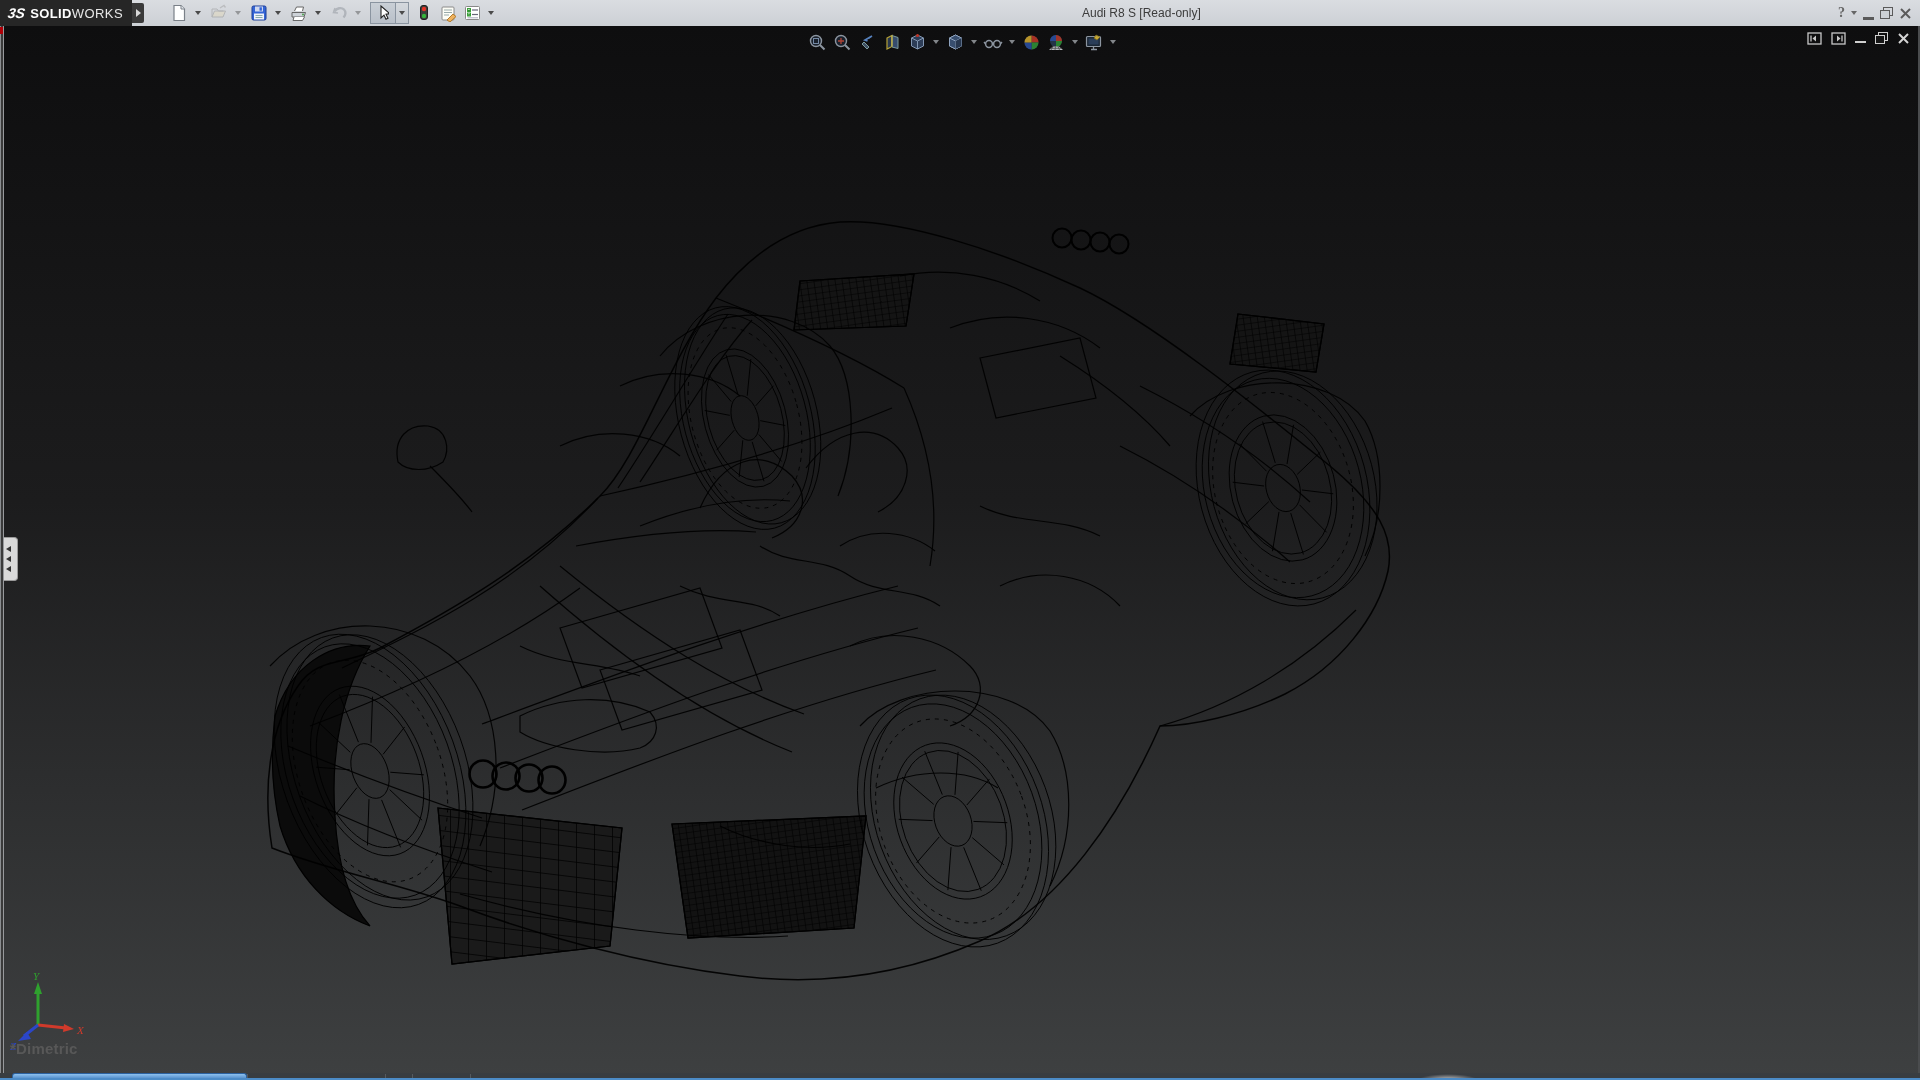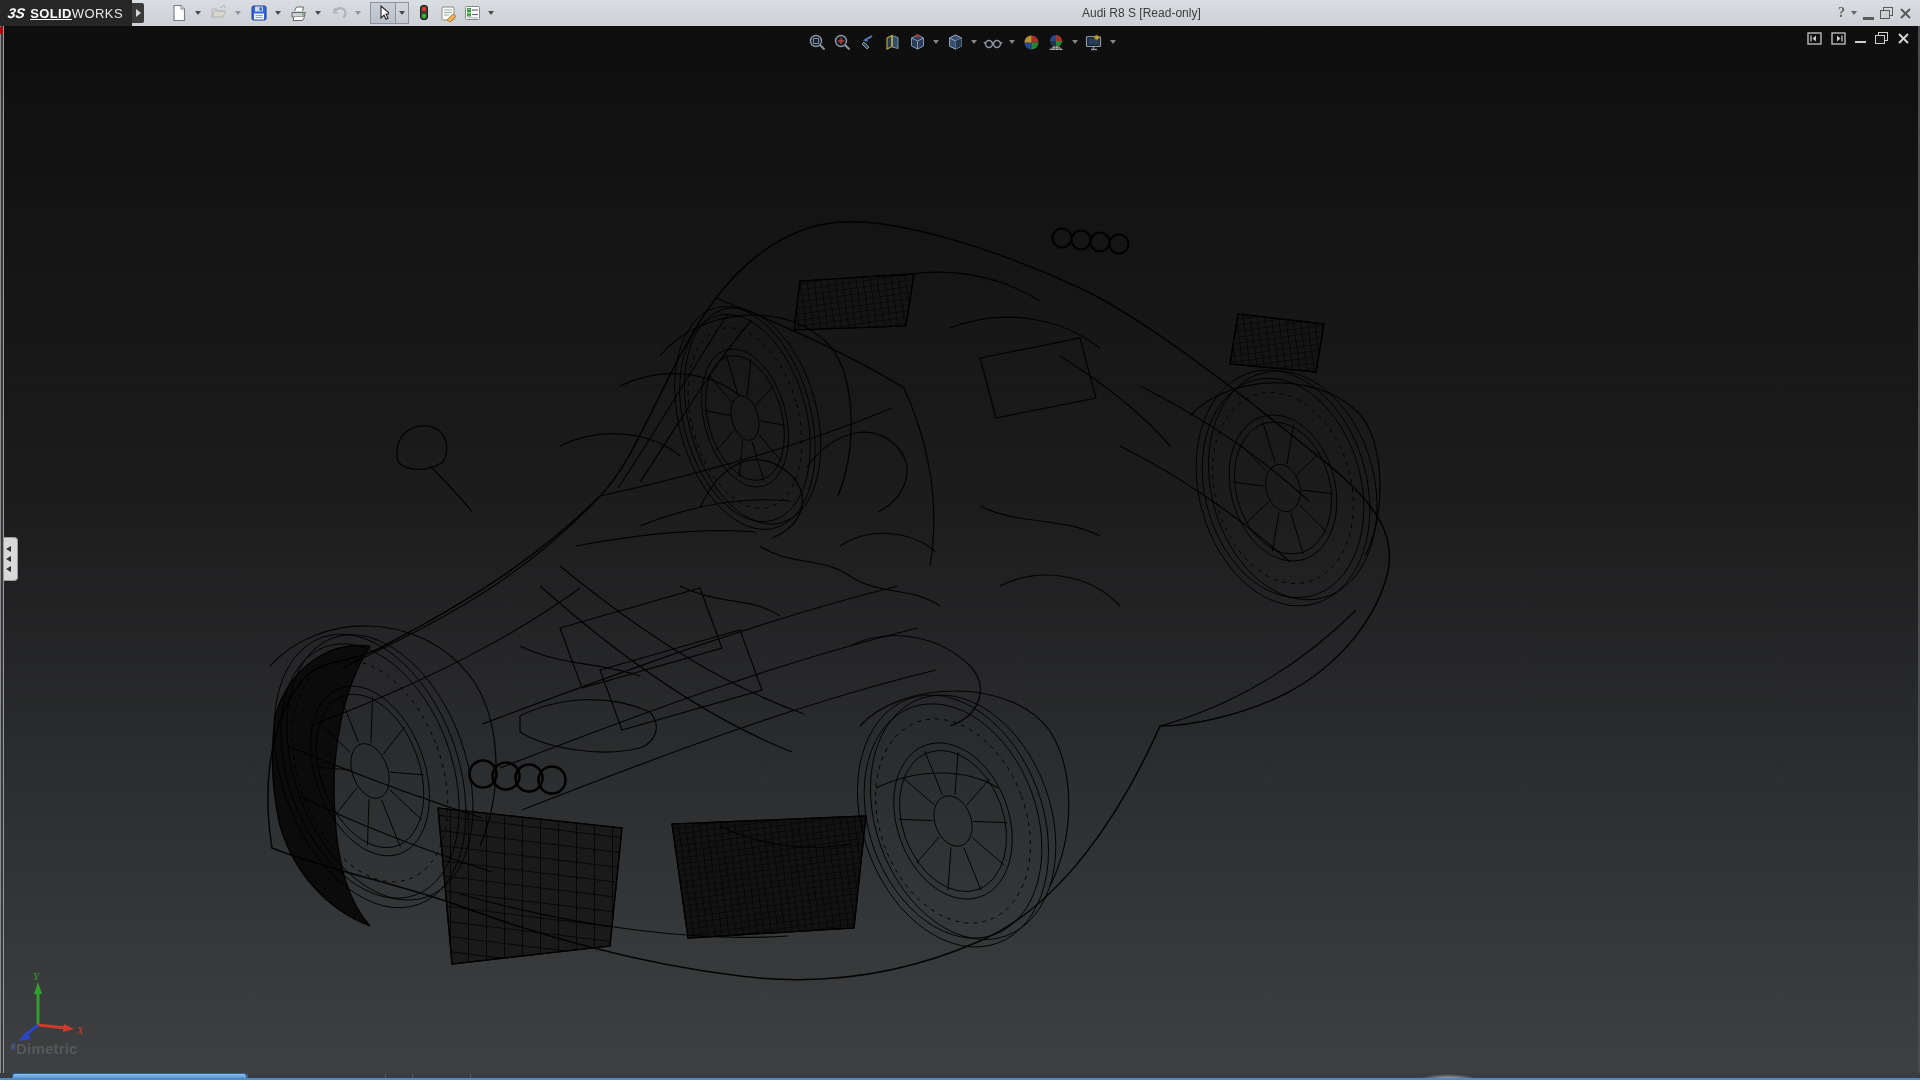--- a/index.html
+++ b/index.html
@@ -6,21 +6,21 @@
   .app{position:relative;width:1920px;height:1080px;overflow:hidden;
        font-family:"Liberation Sans",sans-serif;user-select:none;}
 
   
   .titlebar{position:absolute;top:0;left:0;width:1920px;height:26px;
     background:linear-gradient(#dadde1,#ccd0d5);border-bottom:1px solid #9aa0a6;}
   .logo{position:absolute;left:0;top:0;width:132px;height:26px;background:#262626;
     display:flex;align-items:center;padding-left:8px;box-sizing:border-box;gap:5px;}
   .logo-mark{color:#fff;font-style:italic;font-weight:bold;font-size:14px;transform:skewX(-8deg);}
   .logo-name{color:#fff;font-size:13px;letter-spacing:.4px;}
-  .logo-name .bold{font-weight:bold;text-decoration:underline;}
+  .logo-name .bold{font-weight:bold;}
   .logo-name .light{font-weight:normal;color:#e8e8e8;}
   .menu-expand{position:absolute;left:132px;top:3px;width:12px;height:20px;background:#3a3a3a;
     display:flex;align-items:center;justify-content:center;border-radius:0 2px 2px 0;}
   .tri-right{width:0;height:0;border-left:5px solid #d8d8d8;border-top:4px solid transparent;border-bottom:4px solid transparent;}
 
   .toolbar{position:absolute;left:168px;top:0;height:26px;display:flex;align-items:center;gap:2px;}
   .tbtn{width:22px;height:22px;display:flex;align-items:center;justify-content:center;background:transparent;border:none;padding:0;}
   .dd{width:11px;height:22px;display:flex;align-items:center;justify-content:center;border:none;background:transparent;padding:0;margin-right:3px;}
   .dd i{width:0;height:0;border-left:3.5px solid transparent;border-right:3.5px solid transparent;border-top:4px solid #4a4a4a;}
   .disabled{opacity:.45;}

